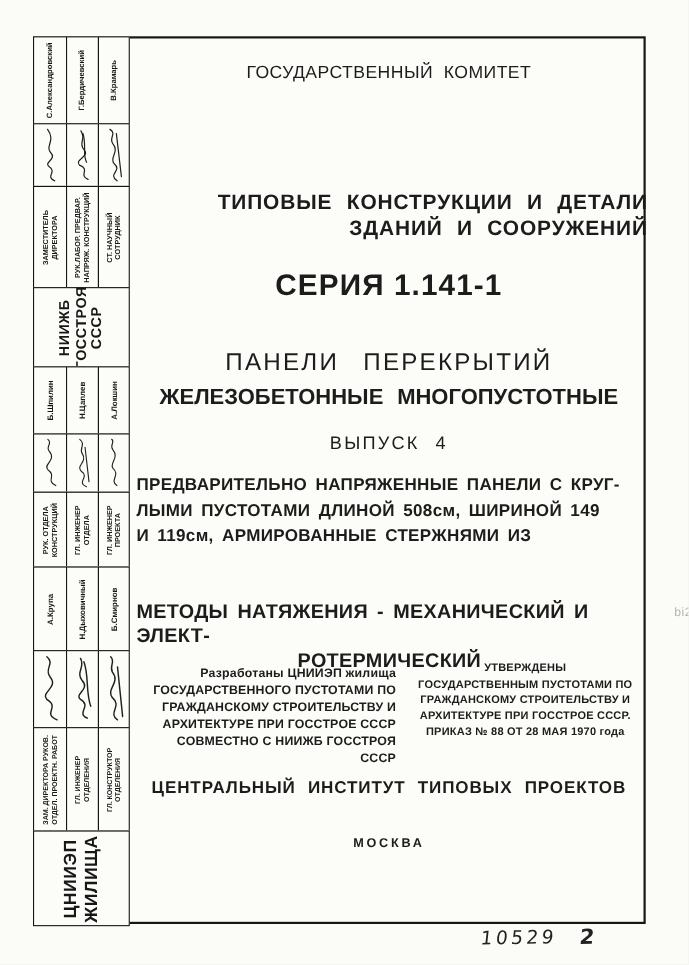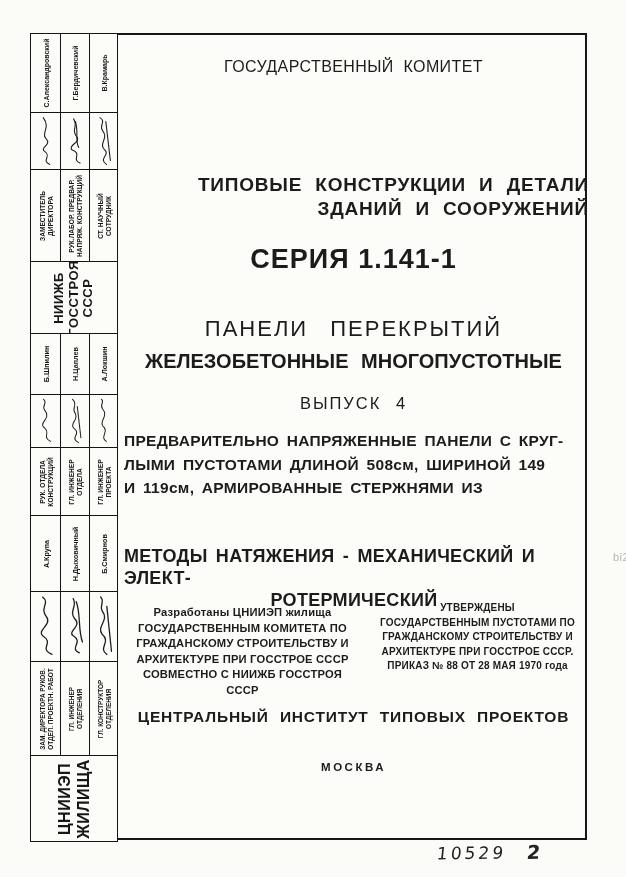--- a/index.html
+++ b/index.html
@@ -44,21 +44,21 @@
       letter-spacing:0;word-spacing:7px;}
   .issue{position:absolute;left:0;top:361px;width:100%;font-size:16.5px;font-weight:normal;
       letter-spacing:2px;word-spacing:8px;}
   .desc{position:absolute;left:6px;top:396px;width:460px;font-size:15.5px;font-weight:bold;
       line-height:23.5px;letter-spacing:.3px;word-spacing:3px;text-align:left;}
   .desc .c{text-align:center;}
   .methods{position:absolute;left:6px;top:494px;width:460px;font-size:18px;font-weight:bold;
       line-height:22px;letter-spacing:.3px;word-spacing:3px;text-align:left;margin-top:18px;}
   .methods .c{text-align:center;}
   .cred-l{position:absolute;left:7px;top:572px;width:235px;font-size:11.2px;font-weight:bold;
-      line-height:15.6px;letter-spacing:.2px;text-align:center;}
+      line-height:15.6px;letter-spacing:.2px;text-align:right;}
   .cred-r{position:absolute;left:247px;top:568px;width:225px;font-size:10px;font-weight:bold;
       line-height:14.6px;letter-spacing:.2px;text-align:center;}
   .institute{position:absolute;left:0;top:675px;width:100%;font-size:15.5px;font-weight:bold;
       letter-spacing:.8px;word-spacing:6px;}
   .city{position:absolute;left:0;top:728px;width:100%;font-size:11.5px;font-weight:bold;letter-spacing:2.5px;}
 
   .hand{position:absolute;font-family:"DejaVu Sans",sans-serif;color:#222;
         transform:skewX(-7deg) rotate(-1deg);}
   .hand-num{left:437px;top:843px;font-size:17px;letter-spacing:3px;}
   .hand-page{left:527px;top:841px;font-size:19px;font-weight:bold;}
@@ -260,21 +260,21 @@
       <div>ПРЕДВАРИТЕЛЬНО НАПРЯЖЕННЫЕ ПАНЕЛИ С КРУГ-</div>
       <div>ЛЫМИ ПУСТОТАМИ ДЛИНОЙ 508см, ШИРИНОЙ 149</div>
       <div>И 119см, АРМИРОВАННЫЕ СТЕРЖНЯМИ ИЗ</div>
     </div>
     <div class="methods">
       <div>МЕТОДЫ НАТЯЖЕНИЯ - МЕХАНИЧЕСКИЙ И ЭЛЕКТ-</div>
       <div class="c">РОТЕРМИЧЕСКИЙ</div>
     </div>
     <div class="cred-l">
       <div>Разработаны ЦНИИЭП жилища</div>
-      <div>ГОСУДАРСТВЕННЫМ КОМИТЕТА ПО</div>
+      <div>ГОСУДАРСТВЕННОГО ПУСТОТАМИ ПО</div>
       <div>ГРАЖДАНСКОМУ СТРОИТЕЛЬСТВУ И</div>
       <div>АРХИТЕКТУРЕ ПРИ ГОССТРОЕ СССР</div>
       <div>СОВМЕСТНО С НИИЖБ ГОССТРОЯ СССР</div>
     </div>
     <div class="cred-r">
       <div>УТВЕРЖДЕНЫ</div>
       <div>ГОСУДАРСТВЕННЫМ ПУСТОТАМИ ПО</div>
       <div>ГРАЖДАНСКОМУ СТРОИТЕЛЬСТВУ И</div>
       <div>АРХИТЕКТУРЕ ПРИ ГОССТРОЕ СССР.</div>
       <div>ПРИКАЗ № 88 ОТ 28 МАЯ 1970 года</div>

